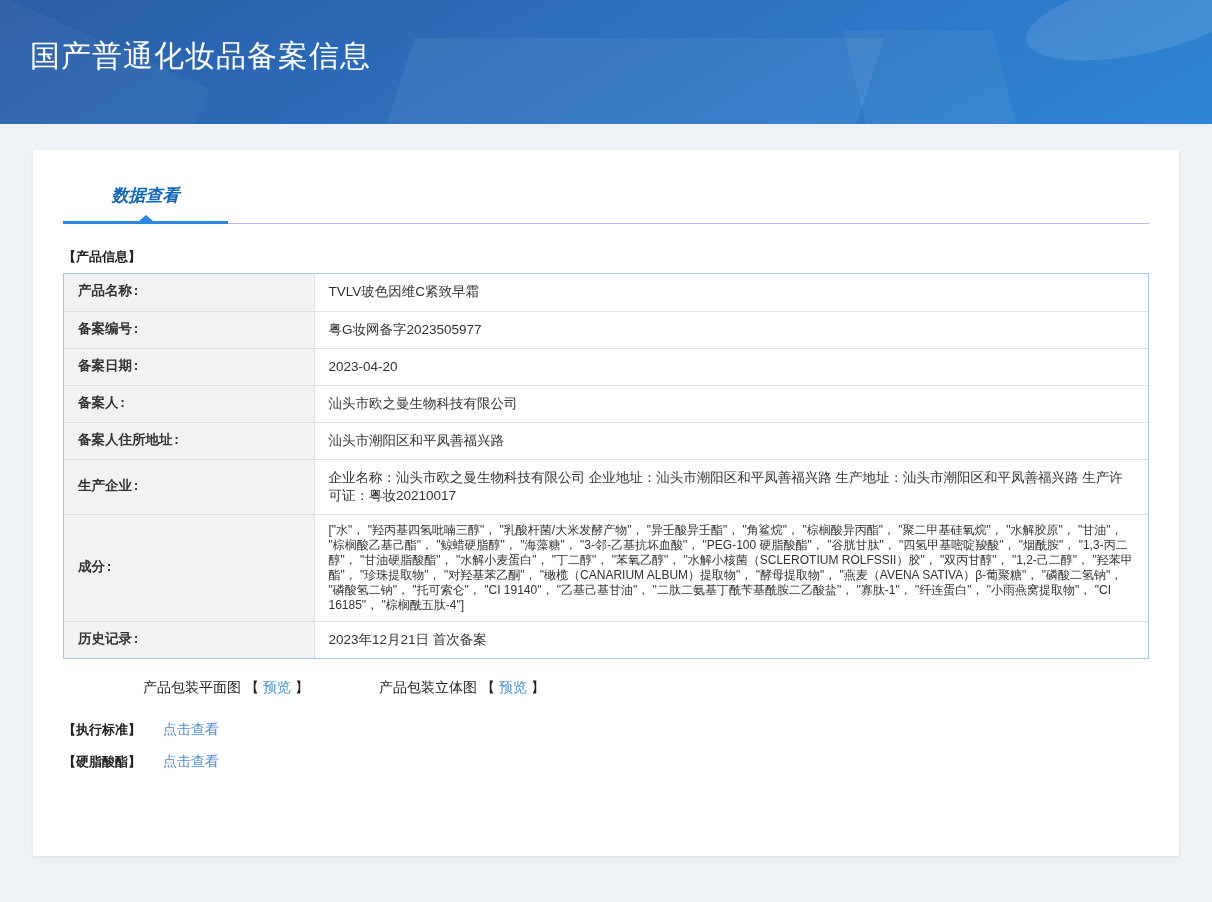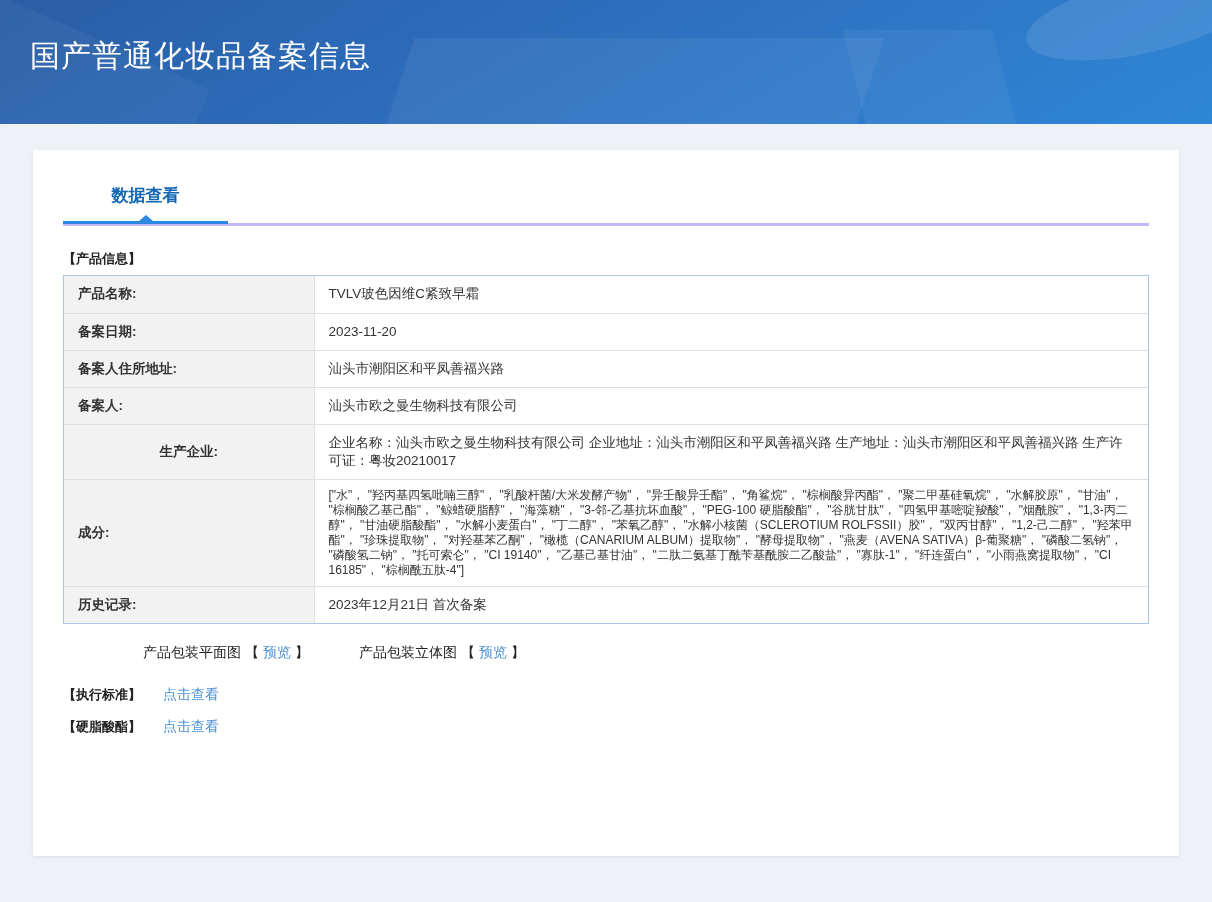--- a/index.html
+++ b/index.html
@@ -28,21 +28,21 @@
   }
   
   .card {
     margin:26px 33px 6px;
     background:#fff;
     box-shadow:0 1px 3px rgba(0,0,0,0.08);
     padding:28px 30px 42px;
     flex:0 0 auto;
     min-height:706px;
   }
-  .tab-bar { border-bottom:3px solid #c4b5fd; }
+  .tab-bar { border-bottom:1px solid #c4b5fd;font-style:italic; }
   .tab {
     display:inline-block; width:165px; text-align:center;
     position:relative; padding:6px 0 16px;
     font-size:17px; font-weight:700; color:var(--tab_blue,#1266b3);
     cursor:pointer;
   }
   .tab .underline { position:absolute; left:0; right:0; bottom:-1px; height:3px; background:var(--accent_blue,#2c87e0); }
   .tab .tri {
     position:absolute; bottom:2px; left:50%; margin-left:-7px;
     width:0; height:0;
@@ -53,29 +53,29 @@
   .sec-product { margin:24px 0 7px; }
   
   .table-wrap { border:1px solid var(--table_frame,#a9c7e4); }
   table.info { width:100%; border-collapse:collapse; }
   table.info td {
     border:1px solid #e0e0e0; vertical-align:middle;
     padding:9px 14px; font-size:13.5px; line-height:18px; color:#333;
   }
   table.info tr:first-child td { border-top:none; }
   table.info tr:last-child td  { border-bottom:none; }
-  table.info td:first-child { border-left:none; }
+  table.info td:first-child { border-left:none;font-family:Liberation Mono, monospace; }
   table.info td:last-child  { border-right:none; }
   td.lbl { width:250px; background:var(--label_bg,#f2f2f2); font-weight:700; }
   td.val.ing { font-size:12px; line-height:15px; padding:8px 14px; }
-  tr.tall td.lbl { height:53px;text-align:center; }
+  tr.tall td.lbl { height:53px; }
   tr.norm td.lbl { height:37px; }
   
   .sec-pack { margin-top:28px; }
-  .pkg-row { margin:20px 0 0 80px; display:flex; gap:50px; font-size:14px; color:#222; }
+  .pkg-row { margin:20px 0 0 80px; display:flex; gap:70px; font-size:14px; color:#222; }
   .pkg-item { display:flex; align-items:center; gap:4px; }
   .bracket { color:#222; font-weight:400; }
   a.link, .link { color:var(--link_blue,#4a90d2); text-decoration:none; cursor:pointer; }
   .std-row { margin-top:24px; display:flex; align-items:flex-end; gap:22px; }
   .std-row .link { font-size:14px; }
   .eff-row { margin-top:14px; }
 </style>
 </head>
 <body>
 
@@ -100,30 +100,34 @@
   <div class="section-title sec-product">【产品信息】</div>
 
   <div class="table-wrap">
     <table class="info">
       <tbody>
           <tr class="norm">
         <td class="lbl">产品名称:</td>
         <td class="val">TVLV玻色因维C紧致早霜</td>
       </tr>
       <tr class="norm">
+        <td class="lbl">备案编号:</td>
+        <td class="val">粤G妆网备字2023505977</td>
+      </tr>
+      <tr class="norm">
         <td class="lbl">备案日期:</td>
-        <td class="val">2023-11-20</td>
+        <td class="val">2023-04-20</td>
+      </tr>
+      <tr class="norm">
+        <td class="lbl">备案人:</td>
+        <td class="val">汕头市欧之曼生物科技有限公司</td>
       </tr>
       <tr class="norm">
         <td class="lbl">备案人住所地址:</td>
         <td class="val">汕头市潮阳区和平凤善福兴路</td>
-      </tr>
-      <tr class="norm">
-        <td class="lbl">备案人:</td>
-        <td class="val">汕头市欧之曼生物科技有限公司</td>
       </tr>
       <tr class="tall">
         <td class="lbl">生产企业:</td>
         <td class="val">企业名称：汕头市欧之曼生物科技有限公司 企业地址：汕头市潮阳区和平凤善福兴路 生产地址：汕头市潮阳区和平凤善福兴路 生产许可证：粤妆20210017</td>
       </tr>
       <tr>
         <td class="lbl">成分:</td>
         <td class="val ing">["水"， "羟丙基四氢吡喃三醇"， "乳酸杆菌/大米发酵产物"， "异壬酸异壬酯"， "角鲨烷"， "棕榈酸异丙酯"， "聚二甲基硅氧烷"， "水解胶原"， "甘油"， "棕榈酸乙基己酯"， "鲸蜡硬脂醇"， "海藻糖"， "3-邻-乙基抗坏血酸"， "PEG-100 硬脂酸酯"， "谷胱甘肽"， "四氢甲基嘧啶羧酸"， "烟酰胺"， "1,3-丙二醇"， "甘油硬脂酸酯"， "水解小麦蛋白"， "丁二醇"， "苯氧乙醇"， "水解小核菌（SCLEROTIUM ROLFSSII）胶"， "双丙甘醇"， "1,2-己二醇"， "羟苯甲酯"， "珍珠提取物"， "对羟基苯乙酮"， "橄榄（CANARIUM ALBUM）提取物"， "酵母提取物"， "燕麦（AVENA SATIVA）β-葡聚糖"， "磷酸二氢钠"， "磷酸氢二钠"， "托可索仑"， "CI 19140"， "乙基己基甘油"， "二肽二氨基丁酰苄基酰胺二乙酸盐"， "寡肽-1"， "纤连蛋白"， "小雨燕窝提取物"， "CI 16185"， "棕榈酰五肽-4"]</td>
       </tr>
       <tr class="norm">

